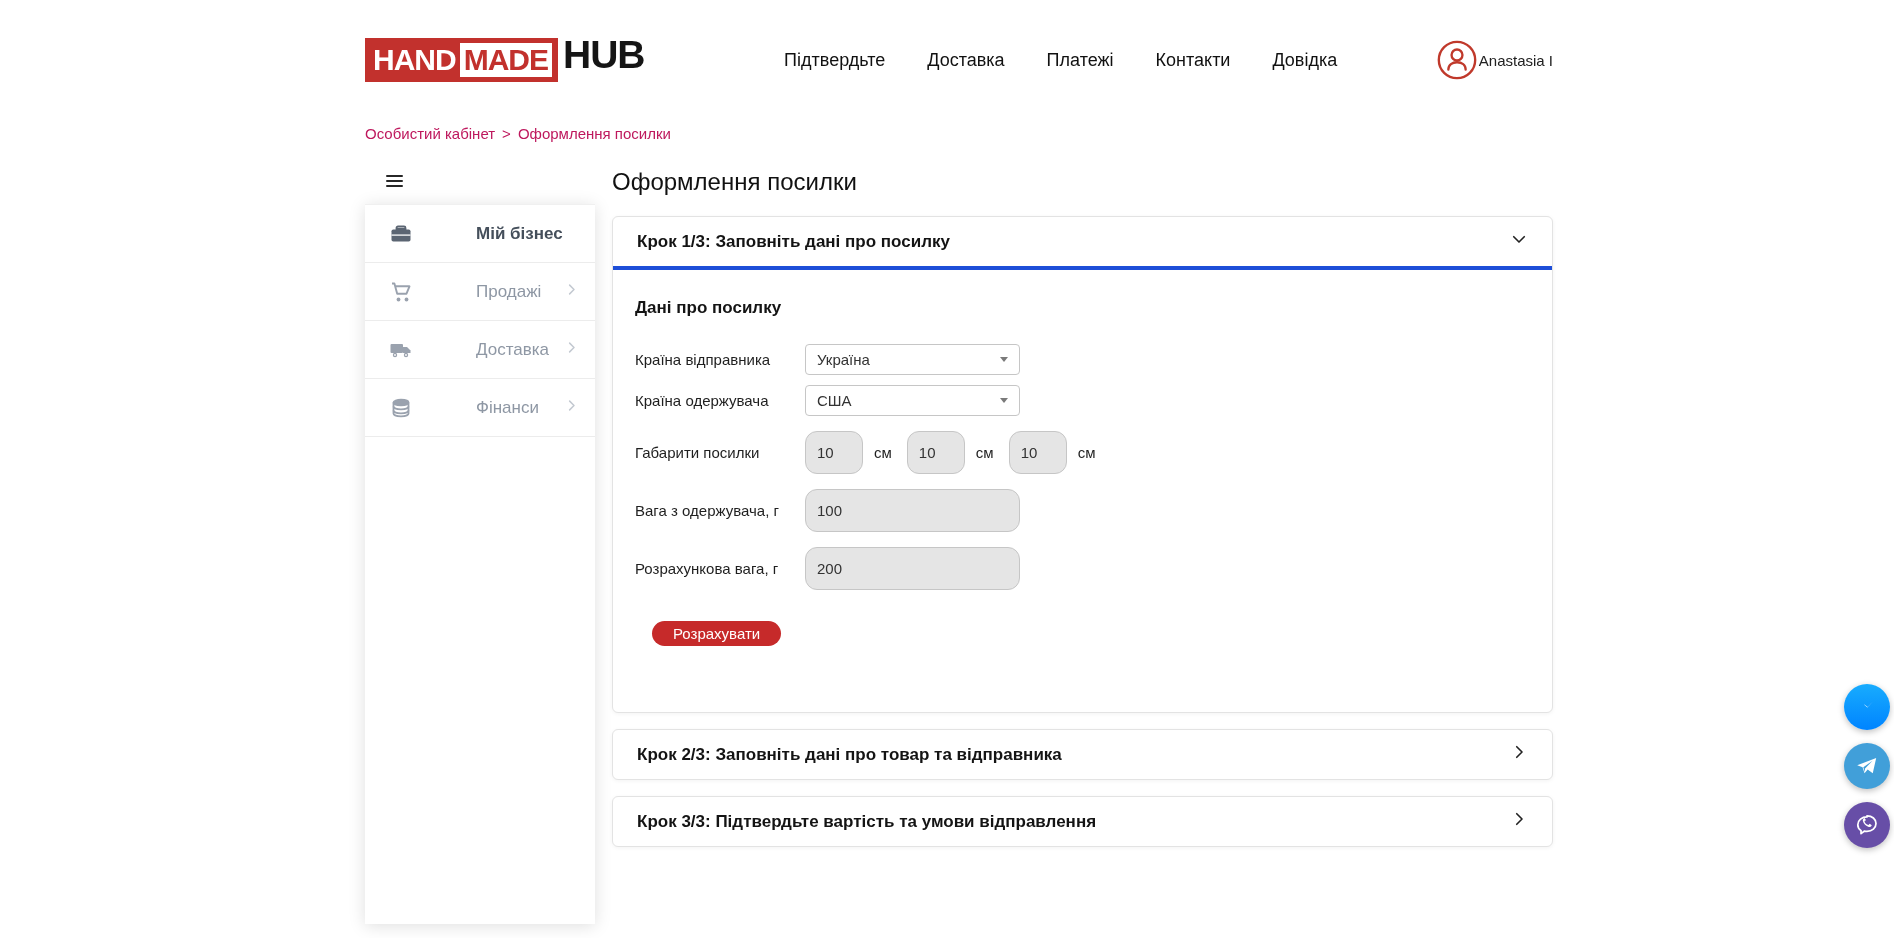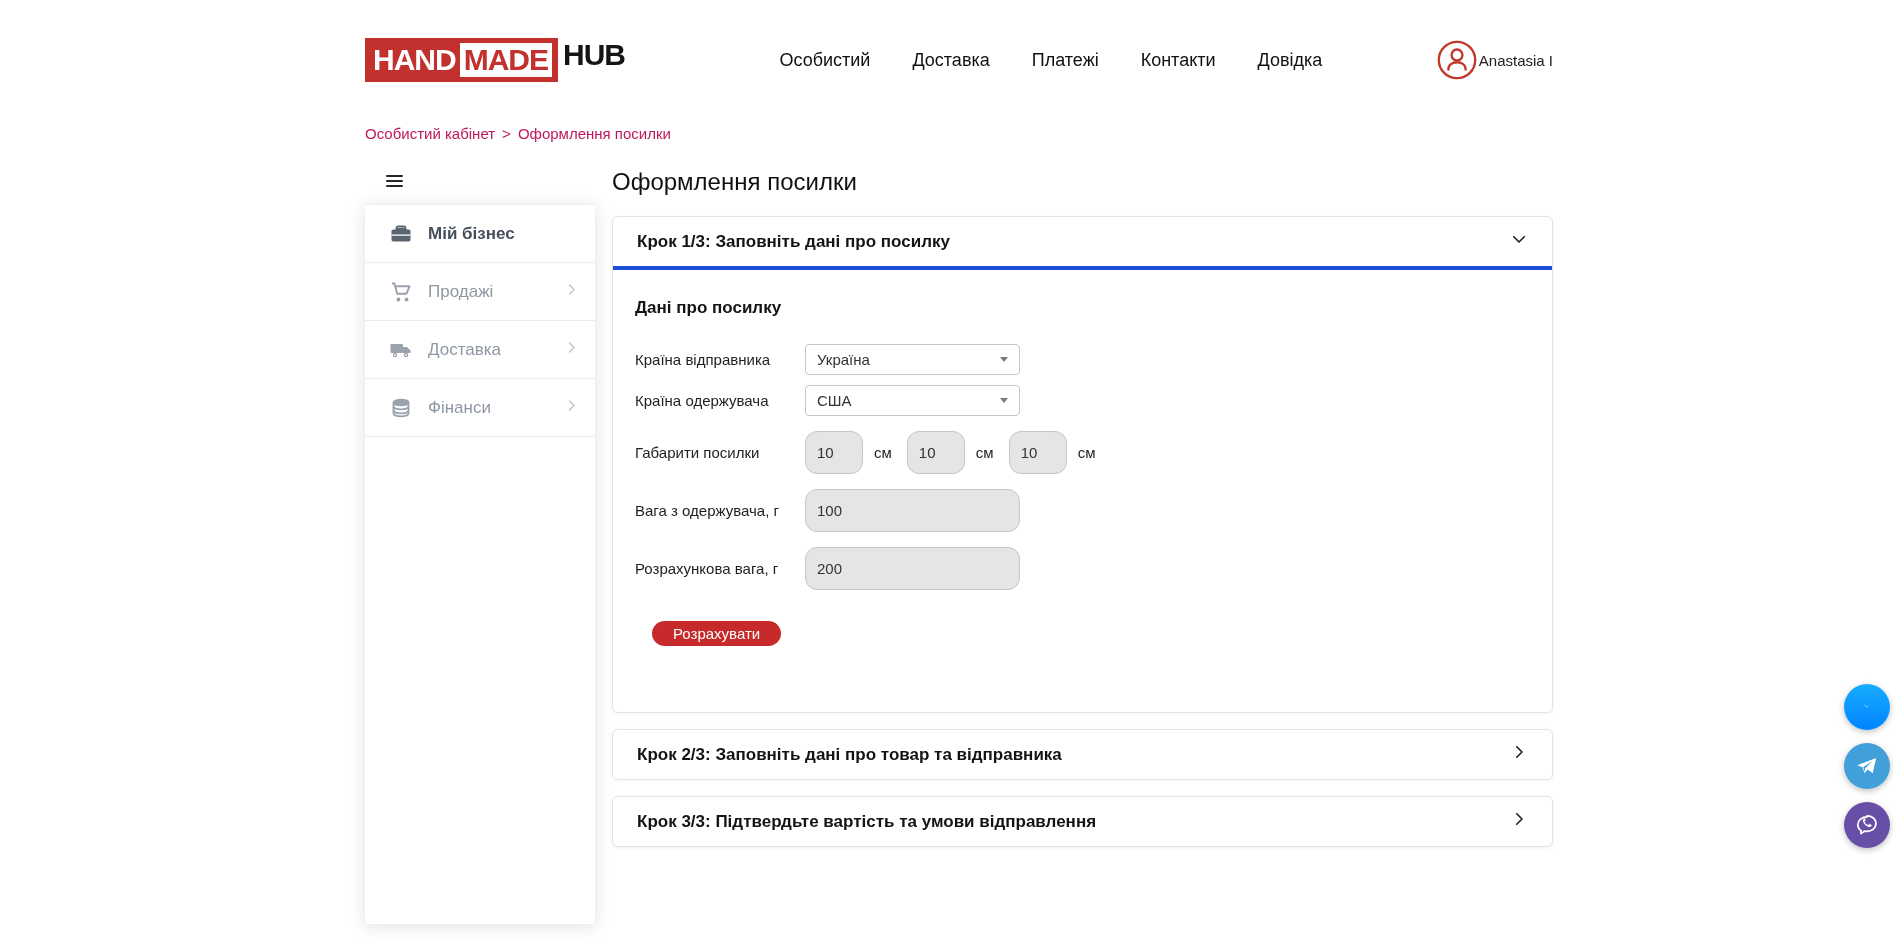--- a/index.html
+++ b/index.html
@@ -10,21 +10,21 @@
     font-family:"Liberation Sans", sans-serif;
   }
   .container { width:1188px; margin-left:365px; }
 
   
   .header-row { display:flex; align-items:center; padding-top:38px; }
   .logo { display:flex; align-items:flex-start; cursor:pointer; }
   .logo-box { display:flex; align-items:stretch; background:#c2312d; padding:5px 6px; }
   .logo-hand { color:#fff; font-weight:700; font-size:30px; letter-spacing:-1px; padding:0 4px 0 2px; line-height:34px; }
   .logo-made { color:#c2312d; background:#fff; font-weight:700; font-size:30px; letter-spacing:-1px; padding:0 4px; line-height:34px; }
-  .logo-hub { color:#151515; font-weight:700; font-size:30px; letter-spacing:-1px; padding-left:5px; line-height:34px; }
+  .logo-hub { color:#151515; font-weight:700; font-size:39px; letter-spacing:-1px; padding-left:5px; line-height:34px; }
   nav.main-nav { flex:1; display:flex; justify-content:center; gap:42px; margin-left:40px; }
   nav.main-nav a { text-decoration:none; color:#111; font-size:18px; cursor:pointer; }
   .user-chip { display:flex; align-items:center; gap:2px; cursor:pointer; }
   .user-chip svg { display:block; }
   .user-name { font-size:15px; color:#212121; }
 
   
   .breadcrumb { margin-top:43px; font-size:15px; color:#be185d; }
   .breadcrumb .crumb-link { cursor:pointer; }
   .breadcrumb .sep { margin:0 7px; }
@@ -39,21 +39,21 @@
     box-shadow:0 2px 16px rgba(0,0,0,.13);
     border-top:1px solid #f0f0f0;
   }
   .side-item {
     display:flex; align-items:center; height:58px; padding:0 16px 0 24px;
     border-bottom:1px solid #ececec; color:#8e97a4; font-size:17px; cursor:pointer;
   }
   .side-item .s-icon { width:24px; height:24px; margin-right:15px; flex:none; color:#9aa2ae; }
   .side-item.active { color:#454f5b; font-weight:700; }
   .side-item.active .s-icon { color:#5b6572; }
-  .side-item .s-label { flex:1; }
+  .side-item .s-label { flex:1;margin-left:48px; }
   .side-item .s-chevron { color:#c3c9d1; flex:none; }
 
   .main-col { flex:1; margin-left:17px; }
   h1.page-title { font-size:24px; font-weight:400; color:#111; margin:0 0 20px 0; }
 
   
   .card { border:1px solid #e3e3e3; border-radius:6px; background:#fff; box-shadow:0 1px 4px rgba(0,0,0,.05); }
   .card + .card { margin-top:16px; }
   .card-header {
     display:flex; align-items:center; justify-content:space-between;
@@ -104,21 +104,21 @@
 
   <div class="header-row">
     <div class="logo">
       <span class="logo-box">
           <span class="logo-hand">HAND</span>
           <span class="logo-made">MADE</span>
         </span>
         <span class="logo-hub">HUB</span>
     </div>
     <nav class="main-nav">
-      <a>Особистий</a>
+      <a>Підтвердьте</a>
       <a>Доставка</a>
       <a>Платежі</a>
       <a>Контакти</a>
       <a>Довідка</a>
     </nav>
     <div class="user-chip">
       <span>
         <svg width="40" height="40" viewBox="0 0 44 44" fill="none">
           <circle cx="22" cy="22" r="20" stroke="#c0392b" stroke-width="2.6"></circle>
           <circle cx="22" cy="16.5" r="6" stroke="#c0392b" stroke-width="2.6"></circle>

